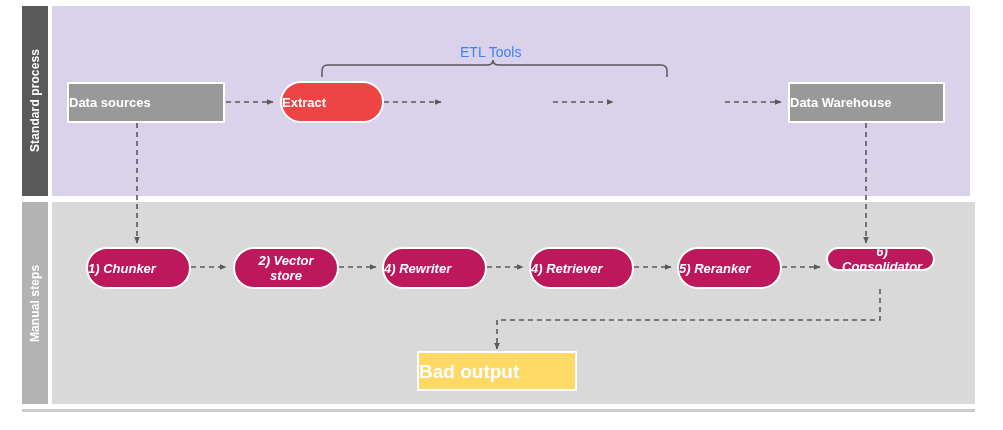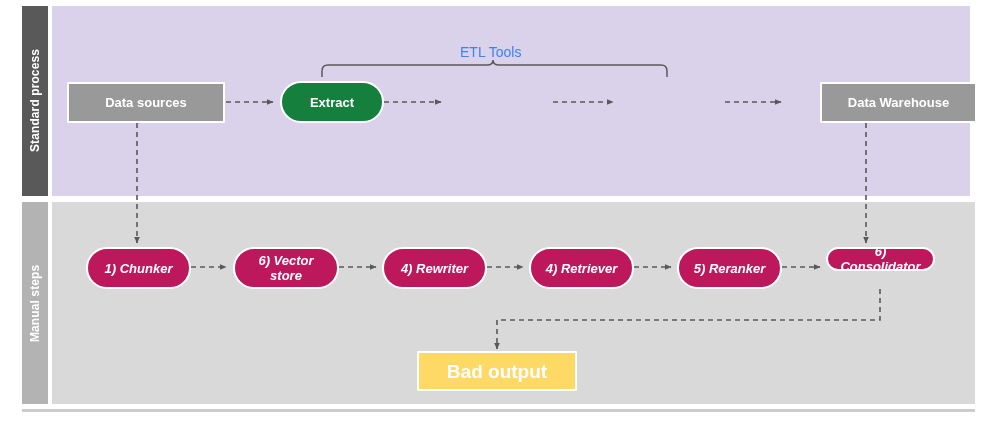--- a/index.html
+++ b/index.html
@@ -46,31 +46,31 @@
     left: 22px; top: 409px;
     width: 953px; height: 3px;
     background: #cccccc;
   }
 
   
   .node {
     position: absolute;
     display: flex;
     align-items: center;
-    justify-content: center;
+    justify-content: flex-start;
     text-align: center;
     color: #ffffff;
     font-weight: bold;
     font-size: 13px;
     line-height: 15px;
     box-sizing: border-box;
     border: 2px solid #ffffff;
   }
   .rect { background: #999999; border-radius: 1px; }
-  .pill-purple { background: #15803d; border-radius: 40px; }
+  .pill-purple { background: #ef4444; border-radius: 40px; }
   .pill-gray   { background: #be185d; border-radius: 40px; font-style: italic; }
   .rect-yellow { background: #ffd966; border-radius: 1px; font-size: 19px; }
 
   
   #wires {
     position: absolute;
     left: 0; top: 0;
     width: 1003px; height: 430px;
     pointer-events: none;
   }
@@ -130,30 +130,30 @@
   <div class="node rect" style="left:67px;  top:82px; width:158px; height:41px;">
     <span>Data sources</span>
   </div>
 
   <div class="node pill-purple" style="left:280px; top:81px; width:104px; height:42px;">
     <span>Extract</span>
   </div>
 
 
 
-  <div class="node rect" style="left:788px; top:82px; width:157px; height:41px;margin-left:32px;">
+  <div class="node rect" style="left:788px; top:82px; width:157px; height:41px;">
     <span>Data Warehouse</span>
   </div>
 
   <div class="node pill-gray" style="left:86px;  top:247px; width:105px; height:42px;">
     <span>1) Chunker</span>
   </div>
 
   <div class="node pill-gray" style="left:233px; top:247px; width:106px; height:42px; padding:0 18px;">
-    <span>6) Vector store</span>
+    <span>2) Vector store</span>
   </div>
 
   <div class="node pill-gray" style="left:382px; top:247px; width:105px; height:42px;">
     <span>4) Rewriter</span>
   </div>
 
   <div class="node pill-gray" style="left:529px; top:247px; width:105px; height:42px;">
     <span>4) Retriever</span>
   </div>
 

